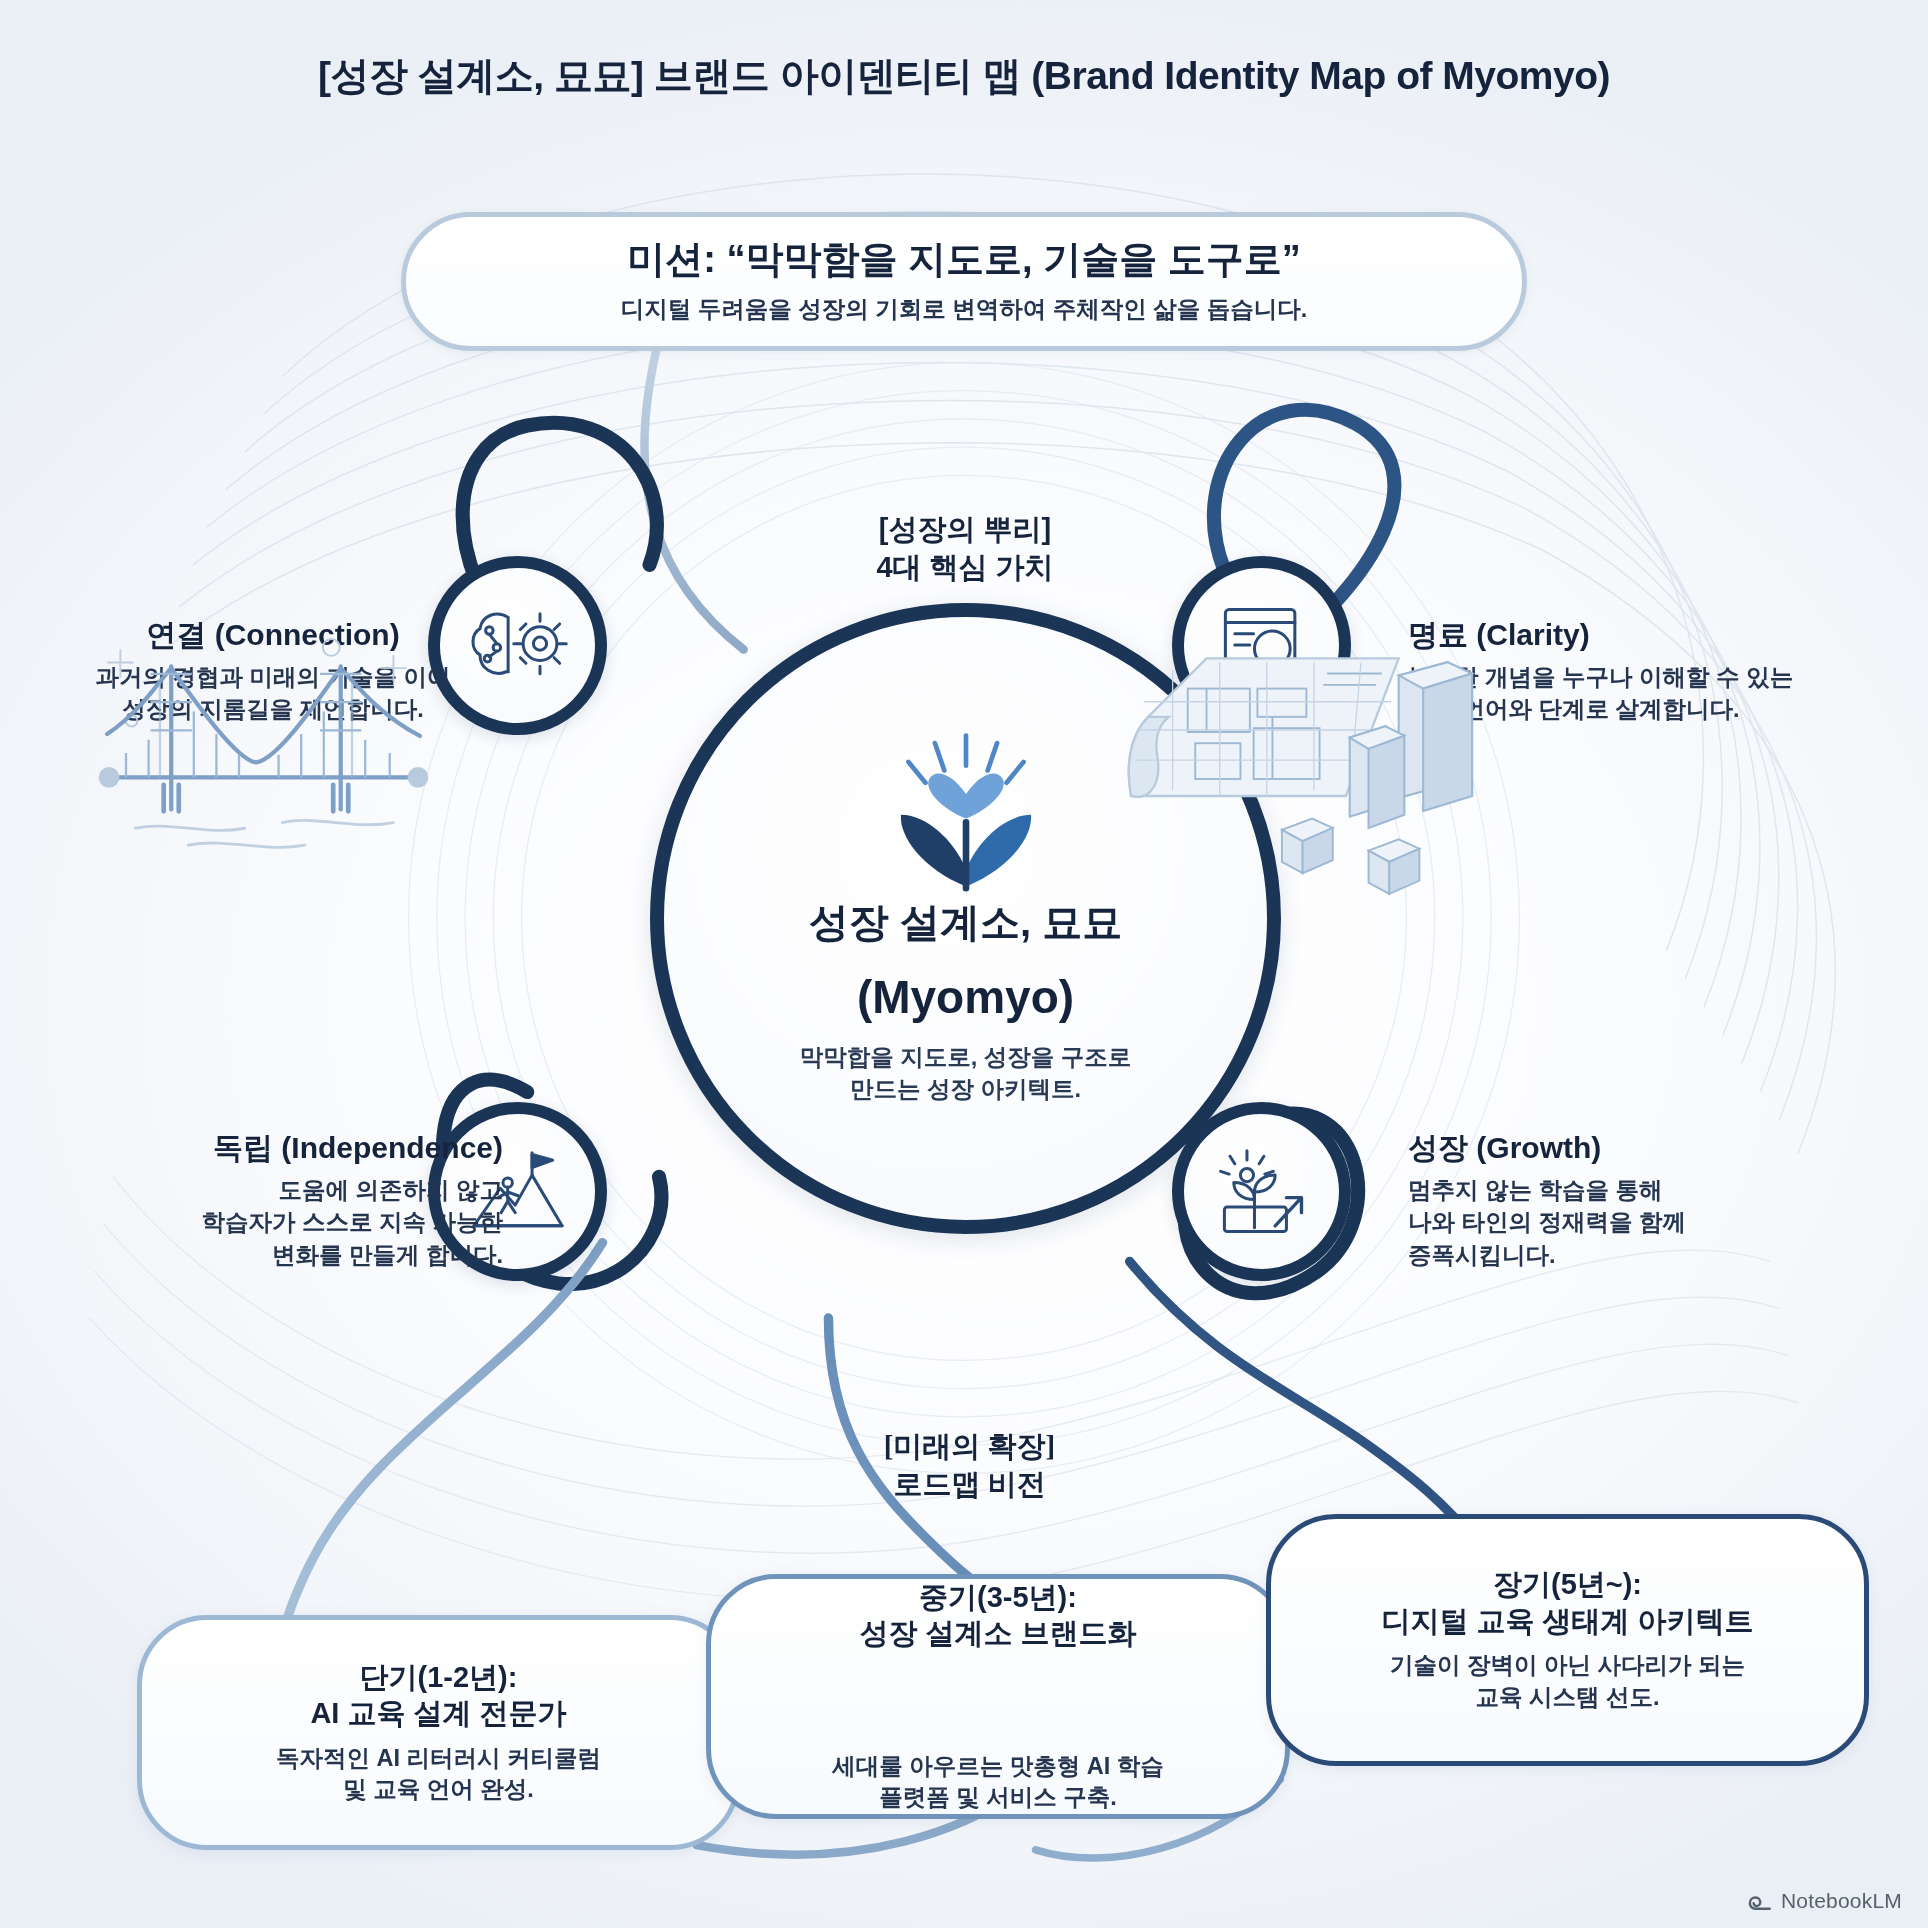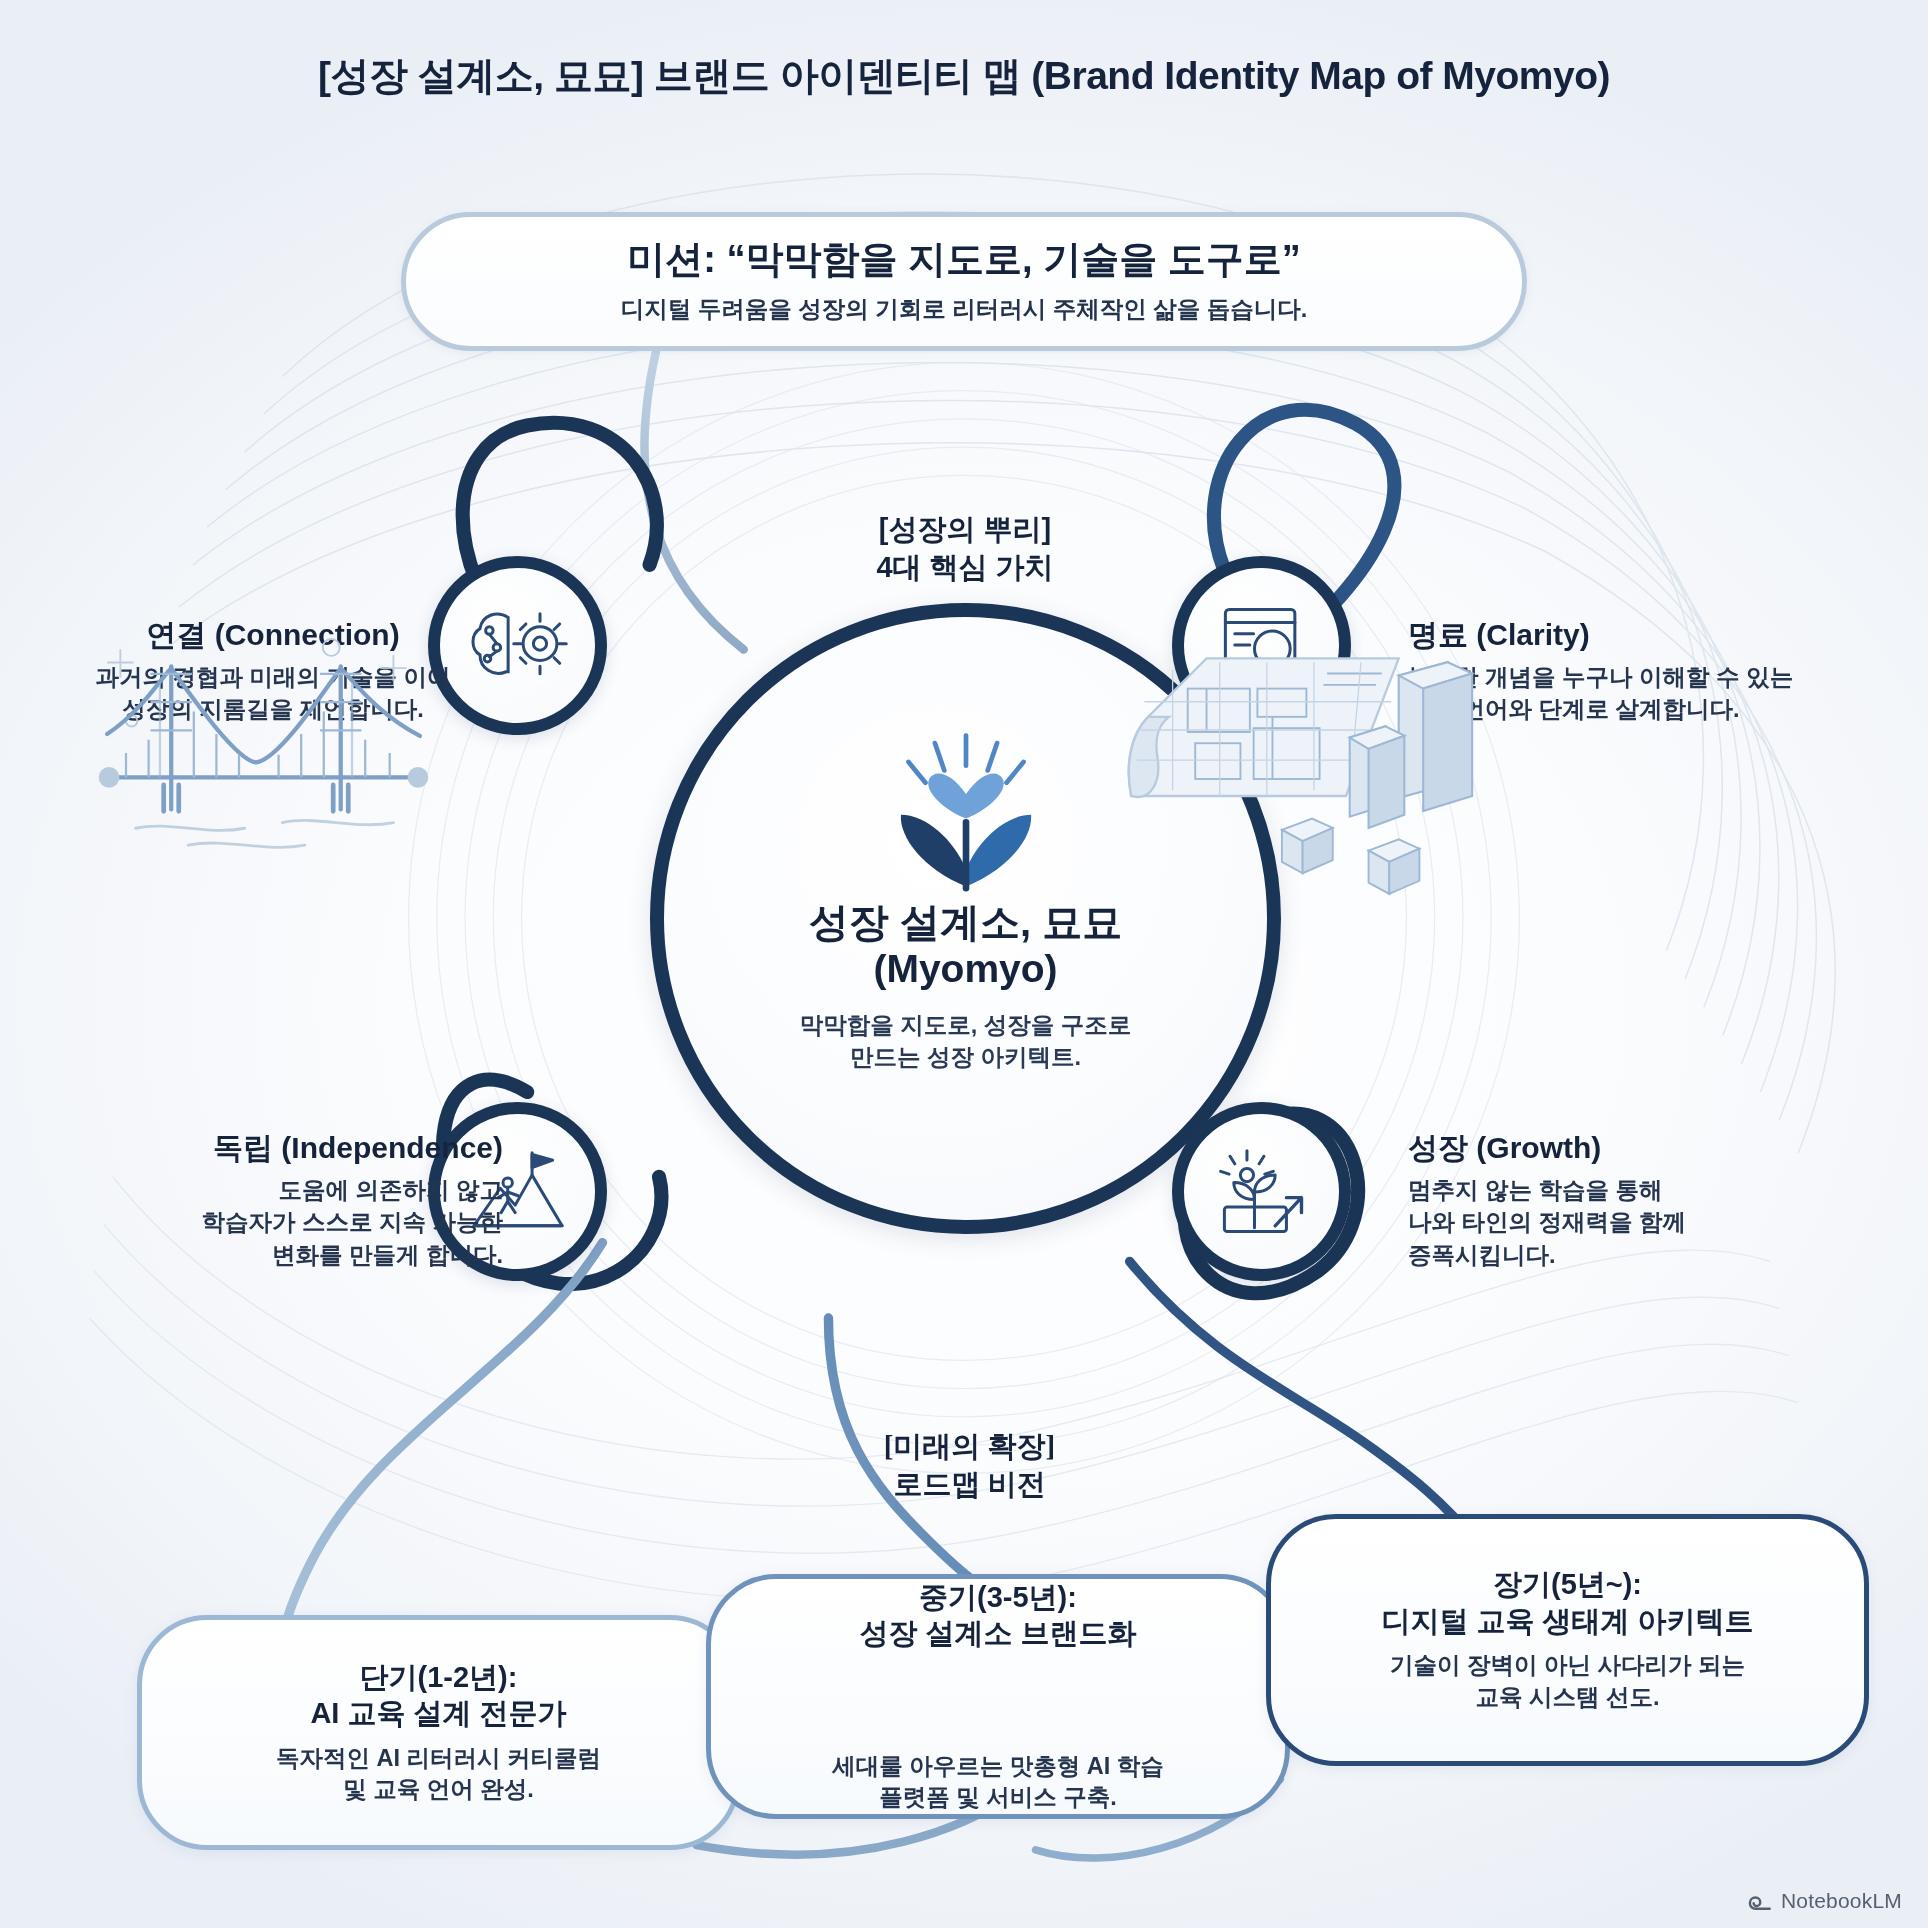--- a/index.html
+++ b/index.html
@@ -51,21 +51,21 @@
     border-radius:50%;
     border:14px solid #1b3557;
     background:radial-gradient(circle at 45% 38%, #ffffff 0%, #fbfcfe 55%, #f3f6fa 100%);
     box-sizing:border-box;
     box-shadow:0 5.6px 24.5px rgba(30,55,95,.13);
   }
   .center-inner{
     position:absolute;left:0;right:0;top:282px;text-align:center;padding:0 43px;
   }
   .c-name{font-size:40px;font-weight:bold;color:#16233c;line-height:1.18;}
-  .c-en{font-size:39px;font-weight:bold;color:#16233c;line-height:1.2;}
+  .c-en{font-size:46px;font-weight:bold;color:#16233c;line-height:1.2;margin-top:24px;}
   .c-desc{font-size:23.5px;font-weight:bold;color:#2a3a55;margin-top:17px;line-height:1.35;}
   .logo-mark{position:absolute;left:50%;top:111px;transform:translateX(-50%);}
 
   
   .node{
     position:absolute;width:179px;height:179px;border-radius:50%;
     border:12.2px solid #1b3557;box-sizing:border-box;
     background:radial-gradient(circle at 40% 34%,#ffffff 0%,#f7f9fc 100%);
     display:flex;align-items:center;justify-content:center;
     box-shadow:0 3.8px 15px rgba(30,55,95,.14);
@@ -176,21 +176,21 @@
     <path d="M1200,1340 C1290,1450 1380,1480 1460,1540 C1510,1576 1530,1596 1545,1612" fill="none" stroke="url(#gradLong)" stroke-width="10" stroke-linecap="round"></path>
 
     <path d="M740,1960 C900,1990 1040,1950 1120,1870" fill="none" stroke="#8aa8c8" stroke-width="9" stroke-linecap="round"></path>
     <path d="M1360,1890 C1290,1960 1180,1990 1100,1965" fill="none" stroke="#7ea0c6" stroke-width="8" stroke-linecap="round" opacity=".85"></path>
   </svg>
 
   <div class="title">[성장 설계소, 묘묘] 브랜드 아이덴티티 맵 (Brand Identity Map of Myomyo)</div>
 
   <div class="mission">
     <div class="m1">미션: “막막함을 지도로, 기술을 도구로”</div>
-    <div class="m2">디지털 두려움을 성장의 기회로 리터러시 주체작인 삶을 돕습니다.</div>
+    <div class="m2">디지털 두려움을 성장의 기회로 변역하여 주체작인 삶을 돕습니다.</div>
   </div>
 
   <div class="sec-values">
     <div>[성장의 뿌리]</div>
     <div>4대 핵심 가치</div>
   </div>
 
   <div class="center-ring">
     <svg class="logo-mark" width="198" height="165" viewBox="0 0 210 175" aria-hidden="true">
       <g stroke="#4f86c6" stroke-width="5" stroke-linecap="round">

